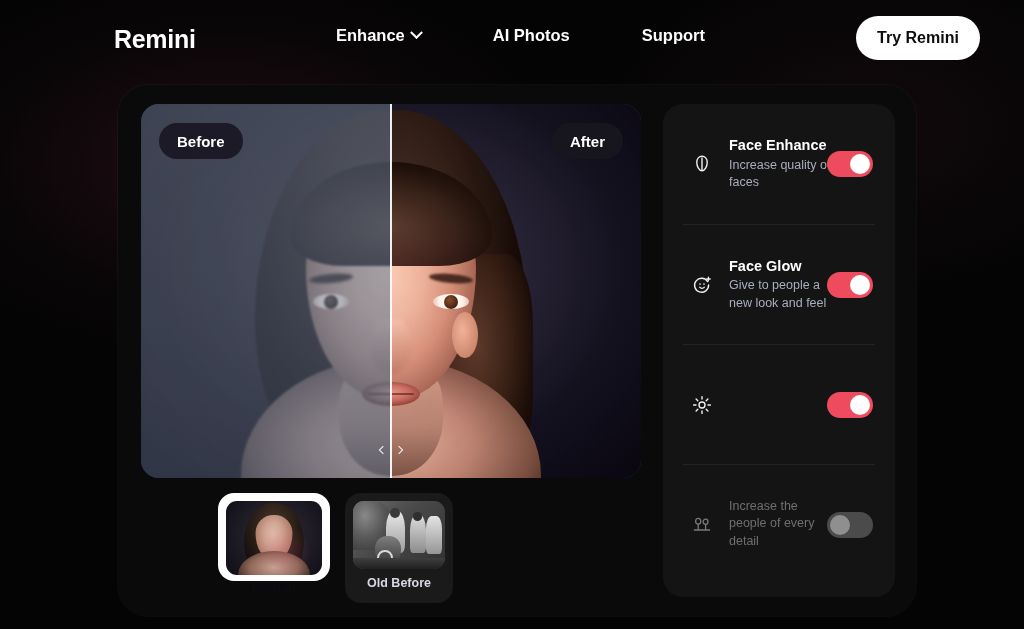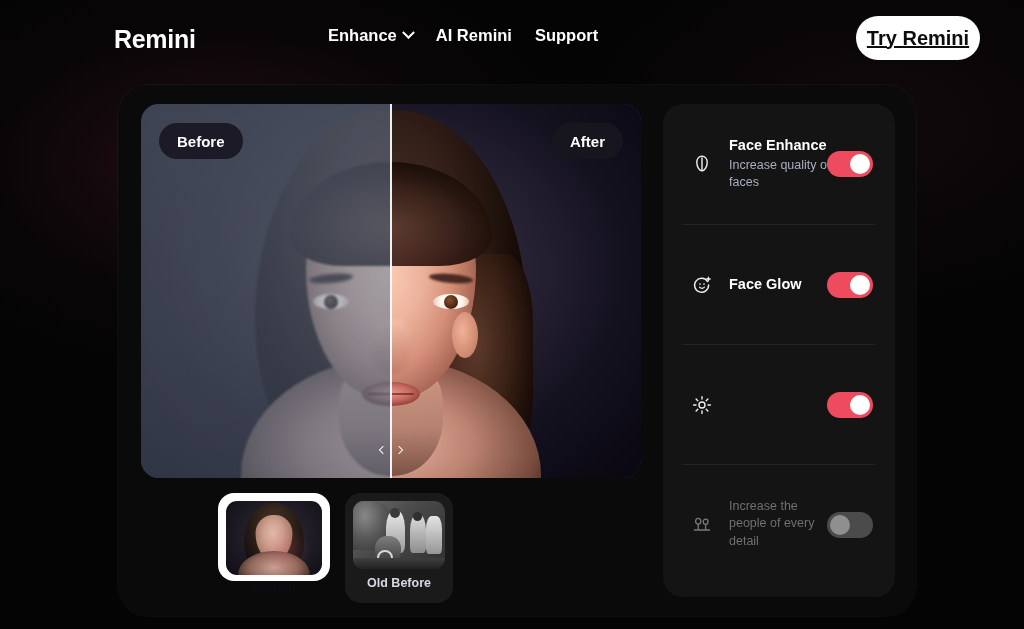--- a/index.html
+++ b/index.html
@@ -37,25 +37,25 @@
     position: absolute;
     left: 114px;
     top: 25px;
     font-size: 25px;
     font-weight: 700;
     color: #ffffff;
     letter-spacing: -0.3px;
   }
   .nav-links {
     position: absolute;
-    left: 328px;
+    left: 336px;
     top: 26px;
     display: flex;
     align-items: flex-end;
-    gap: 23px;
+    gap: 72px;
   }
   .nav-link {
     font-size: 16.5px;
     font-weight: 600;
     color: #ffffff;
     display: flex;
     align-items: center;
     gap: 7px;
     cursor: pointer;
     white-space: nowrap;
@@ -69,30 +69,29 @@
   }
   .cta {
     position: absolute;
     right: 44px;
     top: 16px;
     width: 124px;
     height: 44px;
     border-radius: 999px;
     background: #ffffff;
     color: #0d0d0d;
-    font-size: 20px;
+    font-size: 16px;
     font-weight: 700;
     display: flex;
     align-items: center;
     justify-content: center;
     cursor: pointer;
     border: none;
     font-family: "Liberation Sans", sans-serif;
     white-space: nowrap;
-    text-decoration: underline;
   }
 
   
   .outer-card {
     position: absolute;
     left: 118px;
     top: 85px;
     width: 798px;
     height: 531px;
     border-radius: 30px;
@@ -476,21 +475,21 @@
 
   <div class="nav">
     <div class="logo">Remini</div>
 
     <div class="nav-links">
       <div class="nav-link">
         <span>Enhance</span>
         <span class="chev-down"></span>
       </div>
       <div class="nav-link">
-        <span>AI Remini</span>
+        <span>AI Photos</span>
       </div>
       <div class="nav-link">
         <span>Support</span>
       </div>
     </div>
 
     <button class="cta">Try Remini</button>
   </div>
 
   <div class="outer-card">
@@ -616,20 +615,21 @@
           <svg width="20" height="20" viewBox="0 0 20 20" fill="none">
             <path d="M15.6 6.6A7 7 0 1 0 16.6 10" stroke="currentColor" stroke-width="1.4" stroke-linecap="round"></path>
             <path d="M16.4 2.2v3.6M14.6 4h3.6" stroke="currentColor" stroke-width="1.3" stroke-linecap="round"></path>
             <circle cx="8" cy="9" r="0.85" fill="currentColor"></circle>
             <circle cx="12" cy="9" r="0.85" fill="currentColor"></circle>
             <path d="M7.6 12.2c.7.8 1.5 1.2 2.4 1.2s1.7-.4 2.4-1.2" stroke="currentColor" stroke-width="1.2" stroke-linecap="round"></path>
           </svg>
         </div>
         <div class="s-text">
           <div class="s-title">Face Glow</div>
+          <div class="s-desc">Give to people a new look and feel</div>
         </div>
         <div class="toggle">
             <div class="knob"></div>
           </div>
       </div>
 
       <div class="setting-row">
         <div class="s-icon">
           <svg width="20" height="20" viewBox="0 0 20 20" fill="none">
             <circle cx="10" cy="10" r="3" stroke="currentColor" stroke-width="1.4"></circle>

